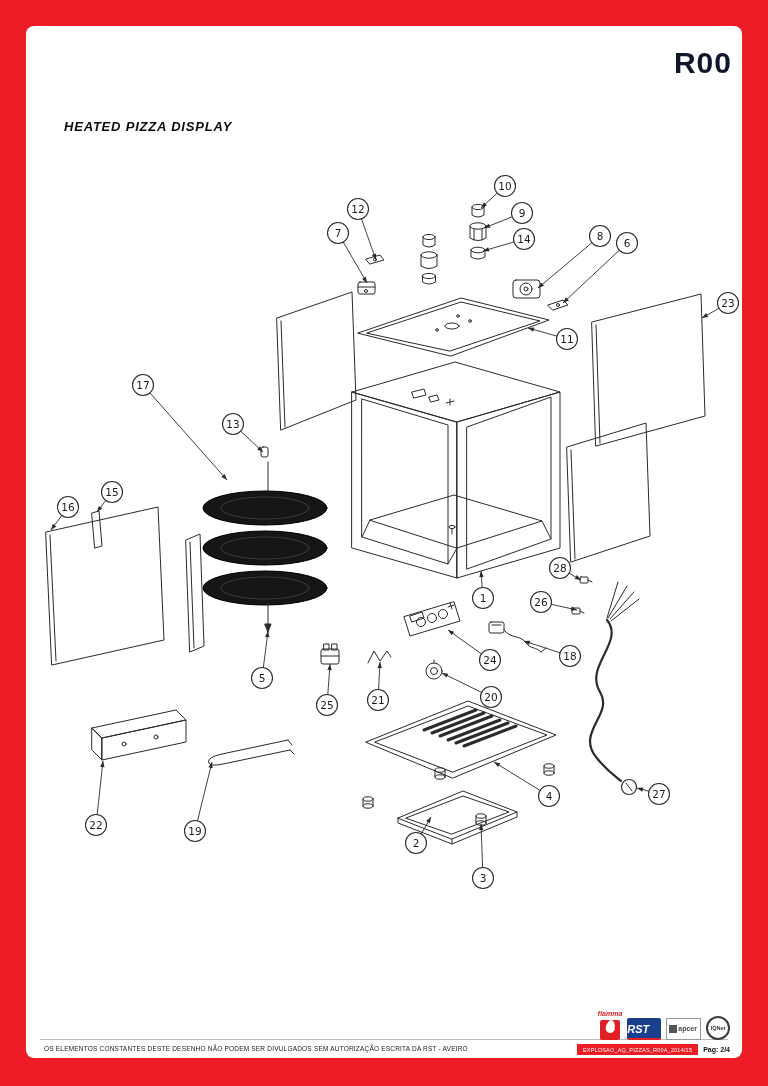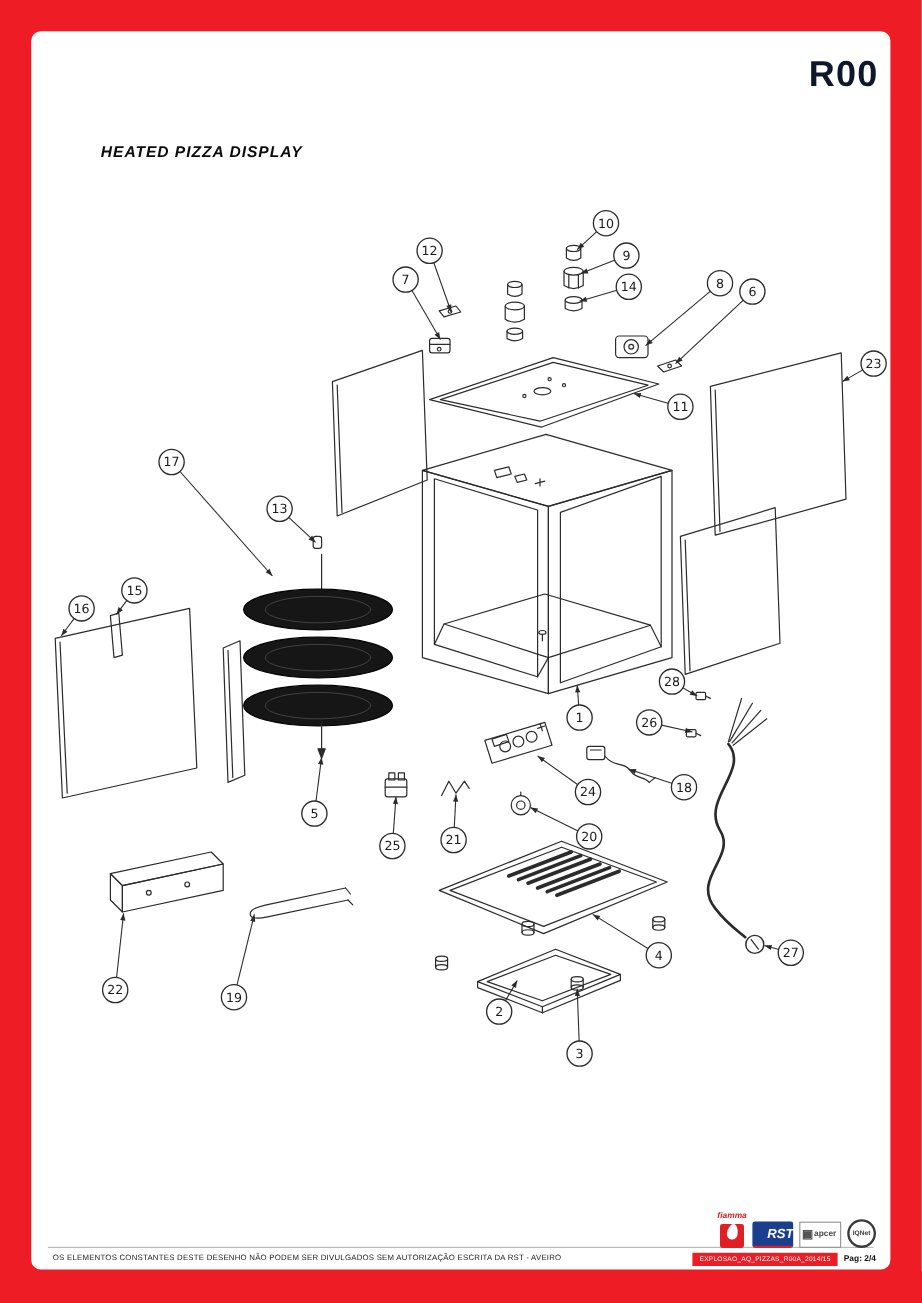--- a/index.html
+++ b/index.html
@@ -2,31 +2,31 @@
 <html><head>
 <meta charset="utf-8">
 <style>
   * { box-sizing: border-box; margin: 0; padding: 0; }
   body { background:#555; font-family:"Liberation Sans", sans-serif; }
   .page { position:relative; width:768px; height:1086px; background:#ee1c25; overflow:hidden; }
   .inner { position:absolute; left:26px; top:26px; right:26px; bottom:28px; background:#ffffff; border-radius:8px; }
   .rev { position:absolute; top:46px; right:36px; font-weight:800; font-size:30px; letter-spacing:1px; color:#0f172a; }
   .titles { position:absolute; left:64px; top:112px; color:#0b0b0b; }
   .titles h1 { font-size:28px; font-weight:800; letter-spacing:1.5px; }
-  .titles h2 { font-size:13px; font-weight:800; font-style:italic; letter-spacing:0.8px; margin-top:7px; margin-left:20px; }
+  .titles h2 { font-size:13px; font-weight:800; font-style:italic; letter-spacing:0.8px; margin-top:7px; margin-left:0; }
   svg#drawing { position:absolute; left:0; top:0; }
   .footer-rule { position:absolute; left:40px; right:40px; top:1039px; border-top:0.5px solid #bbb; }
   .footer-left { position:absolute; left:44px; top:1045px; font-size:6.5px; letter-spacing:0.2px; color:#222; }
   .footer-right { position:absolute; right:38px; top:1006px; width:190px; }
   .logos { display:flex; justify-content:flex-end; align-items:flex-end; gap:5px; height:34px; }
   .logo { text-align:center; }
   .fiamma-text { display:block; font-size:7px; font-style:italic; font-weight:700; color:#e02024; }
   .fiamma-box { display:block; width:20px; height:20px; background:#e02024; border-radius:2px; margin:1px auto 0; position:relative; }
   .flame-icon { display:block; width:9px; height:13px; background:#fff; border-radius:50% 50% 50% 50%/65% 65% 35% 35%; transform:rotate(10deg); margin:3px auto 0; }
-  .rst-box { width:34px; height:22px; background:#1b3f8f; border-radius:2px; color:#fff; font-style:italic; font-weight:800; font-size:11px; line-height:22px; text-align:right; border-bottom:2px solid #e02024; }
+  .rst-box { width:34px; height:22px; background:#1b3f8f; border-radius:2px; color:#fff; font-style:italic; font-weight:800; font-size:11px; line-height:22px; text-align:left; border-bottom:2px solid #e02024; }
   .apcer-box { border:1px solid #999; color:#4a4a4a; font-weight:700; font-size:7px; line-height:10px; padding:5px 3px; height:22px; display:flex; align-items:center; gap:2px; }
   .apcer-grid { display:inline-block; width:6px; height:6px; background:
      linear-gradient(#555,#555); outline:1px solid #555; }
   .tnet-circle { width:24px; height:24px; border:2px solid #3a3a3a; border-radius:50%; font-size:5.5px; font-weight:700; color:#3a3a3a; display:flex; align-items:center; justify-content:center; }
   .refrow { display:flex; justify-content:flex-end; align-items:center; gap:5px; margin-top:4px; }
   .docref { background:#ee1c25; color:#fff; font-size:5.5px; letter-spacing:0.2px; padding:2.5px 6px; }
   .pag { font-size:7px; font-weight:700; color:#111; }
 </style>
 </head>
 <body>

